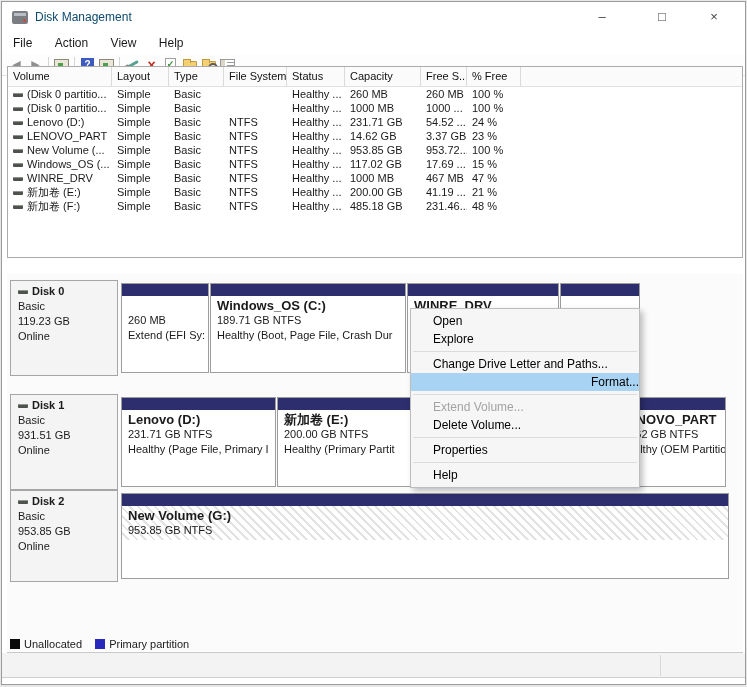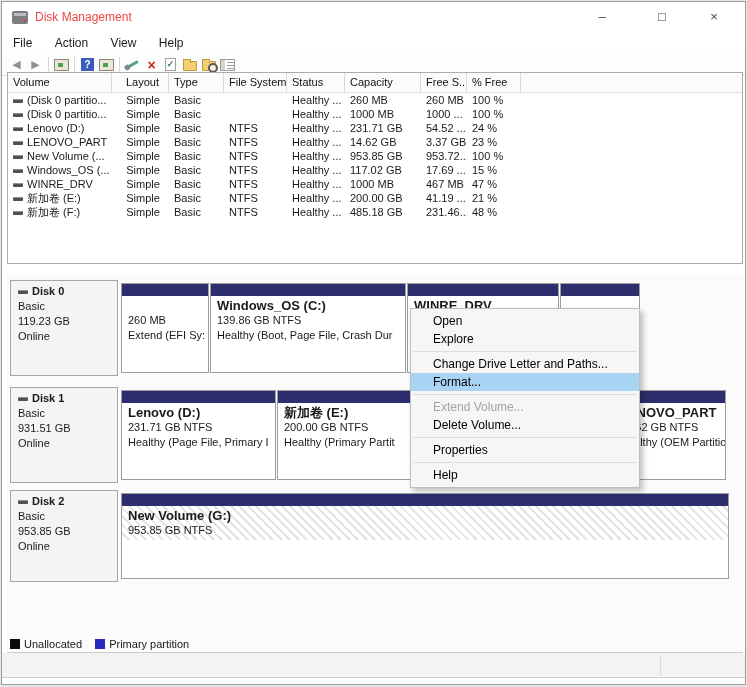--- a/index.html
+++ b/index.html
@@ -7,21 +7,21 @@
               font-family:"Liberation Sans", sans-serif; color:#1a1a1a; }
   .win { position:absolute; left:1px; top:1px; width:745px; height:684px;
          background:#ffffff; border:1px solid #9b9b9b; }
 
   
   .titlebar { position:absolute; left:0; top:0; width:100%; height:30px; background:#ffffff; }
   .app-icon { position:absolute; left:10px; top:9px; width:16px; height:13px;
               background:#7a7e83; border-radius:2px; }
   .app-icon::before { content:""; position:absolute; left:2px; top:2px; width:12px; height:3px; background:#b9bec4; }
   .app-icon::after  { content:""; position:absolute; right:2px; bottom:2px; width:3px; height:3px; background:#c84b3c; border-radius:50%; }
-  .title-text { position:absolute; left:33px; top:8px; font-size:12px; color:#ef4444; }
+  .title-text { position:absolute; left:33px; top:8px; font-size:12px; color:#0c4a6e; }
   .winctl { position:absolute; top:0; height:30px; width:46px; text-align:center;
             line-height:30px; font-size:13px; color:#444; cursor:default; }
   .ctl-min { right:120px; } .ctl-max { right:60px; } .ctl-close { right:8px; }
 
   
   .menubar { position:absolute; left:0; top:30px; width:100%; height:22px; background:#ffffff; }
   .menu-item { display:inline-block; padding:0 9px; height:22px; line-height:22px; font-size:12px; color:#1a1a1a; }
   .menubar { padding-left:2px; }
 
   
@@ -43,28 +43,28 @@
   .ico-folder::before { content:""; position:absolute; left:-1px; top:-3px; width:6px; height:3px;
                         background:#f5d072; border:1px solid #c09a3e; border-bottom:none; }
   .ico-fsearch::after { content:""; position:absolute; right:-3px; bottom:-3px; width:6px; height:6px;
                         border:2px solid #5a5a5a; border-radius:50%; background:rgba(255,255,255,.7); }
   .ico-details { width:15px; height:12px; border:1px solid #9a9a9a; background:#fff; position:relative; }
   .ico-details::before { content:""; position:absolute; left:0; top:0; width:4px; height:100%; background:#dcd6c8; }
   .ico-details::after { content:""; position:absolute; left:6px; top:2px; width:7px; height:7px;
      background:repeating-linear-gradient(#9a9a9a 0 1px, transparent 1px 3px); }
 
   
-  .vol-panel { position:absolute; left:5px; top:70px; width:736px; height:192px;
+  .vol-panel { position:absolute; left:5px; top:64px; width:736px; height:192px;
                background:#ffffff; border:1px solid #ababab; overflow:hidden; }
   .vl-header { display:flex; height:20px; background:#fbfbfb; border-bottom:1px solid #e0e0e0; }
   .vl-hcell { font-size:11px; line-height:19px; padding-left:5px; border-right:1px solid #dadada;
               white-space:nowrap; overflow:hidden; color:#111; }
   .vl-row { display:flex; height:14px; }
   .vl-cell { font-size:11px; line-height:14px; padding-left:5px; white-space:nowrap; overflow:hidden; }
-  .c0{width:104px;} .c1{width:57px;text-align:center;} .c2{width:55px;} .c3{width:63px;}
+  .c0{width:104px;} .c1{width:57px;} .c2{width:55px;} .c3{width:63px;}
   .c4{width:58px;} .c5{width:76px;} .c6{width:46px;} .c7{width:54px;} .cf{flex:1; border-right:none;}
   .vicon { display:inline-block; width:10px; height:4px; background:#4d524d; border-radius:1px;
            margin-right:4px; margin-bottom:1px; box-shadow:inset 0 1px 0 #8f948f; }
 
   
   .graph-pane { position:absolute; left:5px; top:272px; width:736px; height:377px; background:#fbfbfb; }
   .disk-row { position:absolute; left:0; }
   .disk-label { position:absolute; left:3px; top:0; width:108px; height:100%;
                 background:#f4f4f4; border:1px solid #a6a6a6; padding:3px 7px; }
   .dl-name { font-size:11px; font-weight:bold; line-height:15px; white-space:nowrap; }
@@ -87,21 +87,21 @@
   
   .statusbar { position:absolute; left:0; top:651px; width:100%; height:25px; background:#f3f3f3;
                border-bottom:1px solid #cfcfcf; }
   .status-div { position:absolute; left:658px; top:2px; width:1px; height:21px; background:#d9d9d9; }
 
   
   .ctx-menu { position:absolute; left:408px; top:306px; width:230px; background:#f6f6f6;
               border:1px solid #bdbdbd; box-shadow:3px 3px 6px rgba(0,0,0,0.25); padding:3px 0; z-index:50; }
   .ctx-item { height:18px; line-height:18px; font-size:12px; padding-left:22px; white-space:nowrap; color:#000000; }
   .ctx-item.disabled { color:#a3a3a3; }
-  .ctx-item.highlight { background:#a9d3f2; }
+  .ctx-item.highlight { background:#a9d3f2;text-align:right; }
   .ctx-sep { height:1px; background:#dcdcdc; margin:3px 2px; }
 </style>
 </head>
 <body>
 
 <div class="win">
 
   <div class="titlebar">
     <span class="app-icon"></span>
     <span class="title-text">Disk Management</span>
@@ -275,21 +275,21 @@
         <div class="pbody">
           <div class="p-name"></div>
           <div class="p-line">260 MB</div>
           <div class="p-line">Extend (EFI Sy:</div>
         </div>
       </div>
       <div class="part" style="left:203px; width:196px; height:90px;">
         <div class="pband"></div>
         <div class="pbody">
           <div class="p-name">Windows_OS  (C:)</div>
-          <div class="p-line">139.86 GB NTFS</div>
+          <div class="p-line">189.71 GB NTFS</div>
           <div class="p-line">Healthy (Boot, Page File, Crash Dur</div>
         </div>
       </div>
       <div class="part" style="left:400px; width:152px; height:90px;">
         <div class="pband"></div>
         <div class="pbody">
           <div class="p-name">WINRE_DRV</div>
           <div class="p-line"></div>
           <div class="p-line"></div>
         </div>
@@ -297,21 +297,21 @@
       <div class="part" style="left:553px; width:80px; height:90px;">
         <div class="pband"></div>
         <div class="pbody">
           <div class="p-name"></div>
           <div class="p-line"></div>
           <div class="p-line"></div>
         </div>
       </div>
     </div>
 
-    <div class="disk-row" style="top:113px; width:736px; height:96px;">
+    <div class="disk-row" style="top:120px; width:736px; height:96px;">
       <div class="disk-label">
         <div class="dl-name"><span class="vicon"></span><span>Disk 1</span></div>
         <div class="dl-line">Basic</div>
         <div class="dl-line">931.51 GB</div>
         <div class="dl-line">Online</div>
       </div>
       <div class="part" style="left:114px; width:155px; height:90px;">
         <div class="pband"></div>
         <div class="pbody">
           <div class="p-name">Lenovo  (D:)</div>

